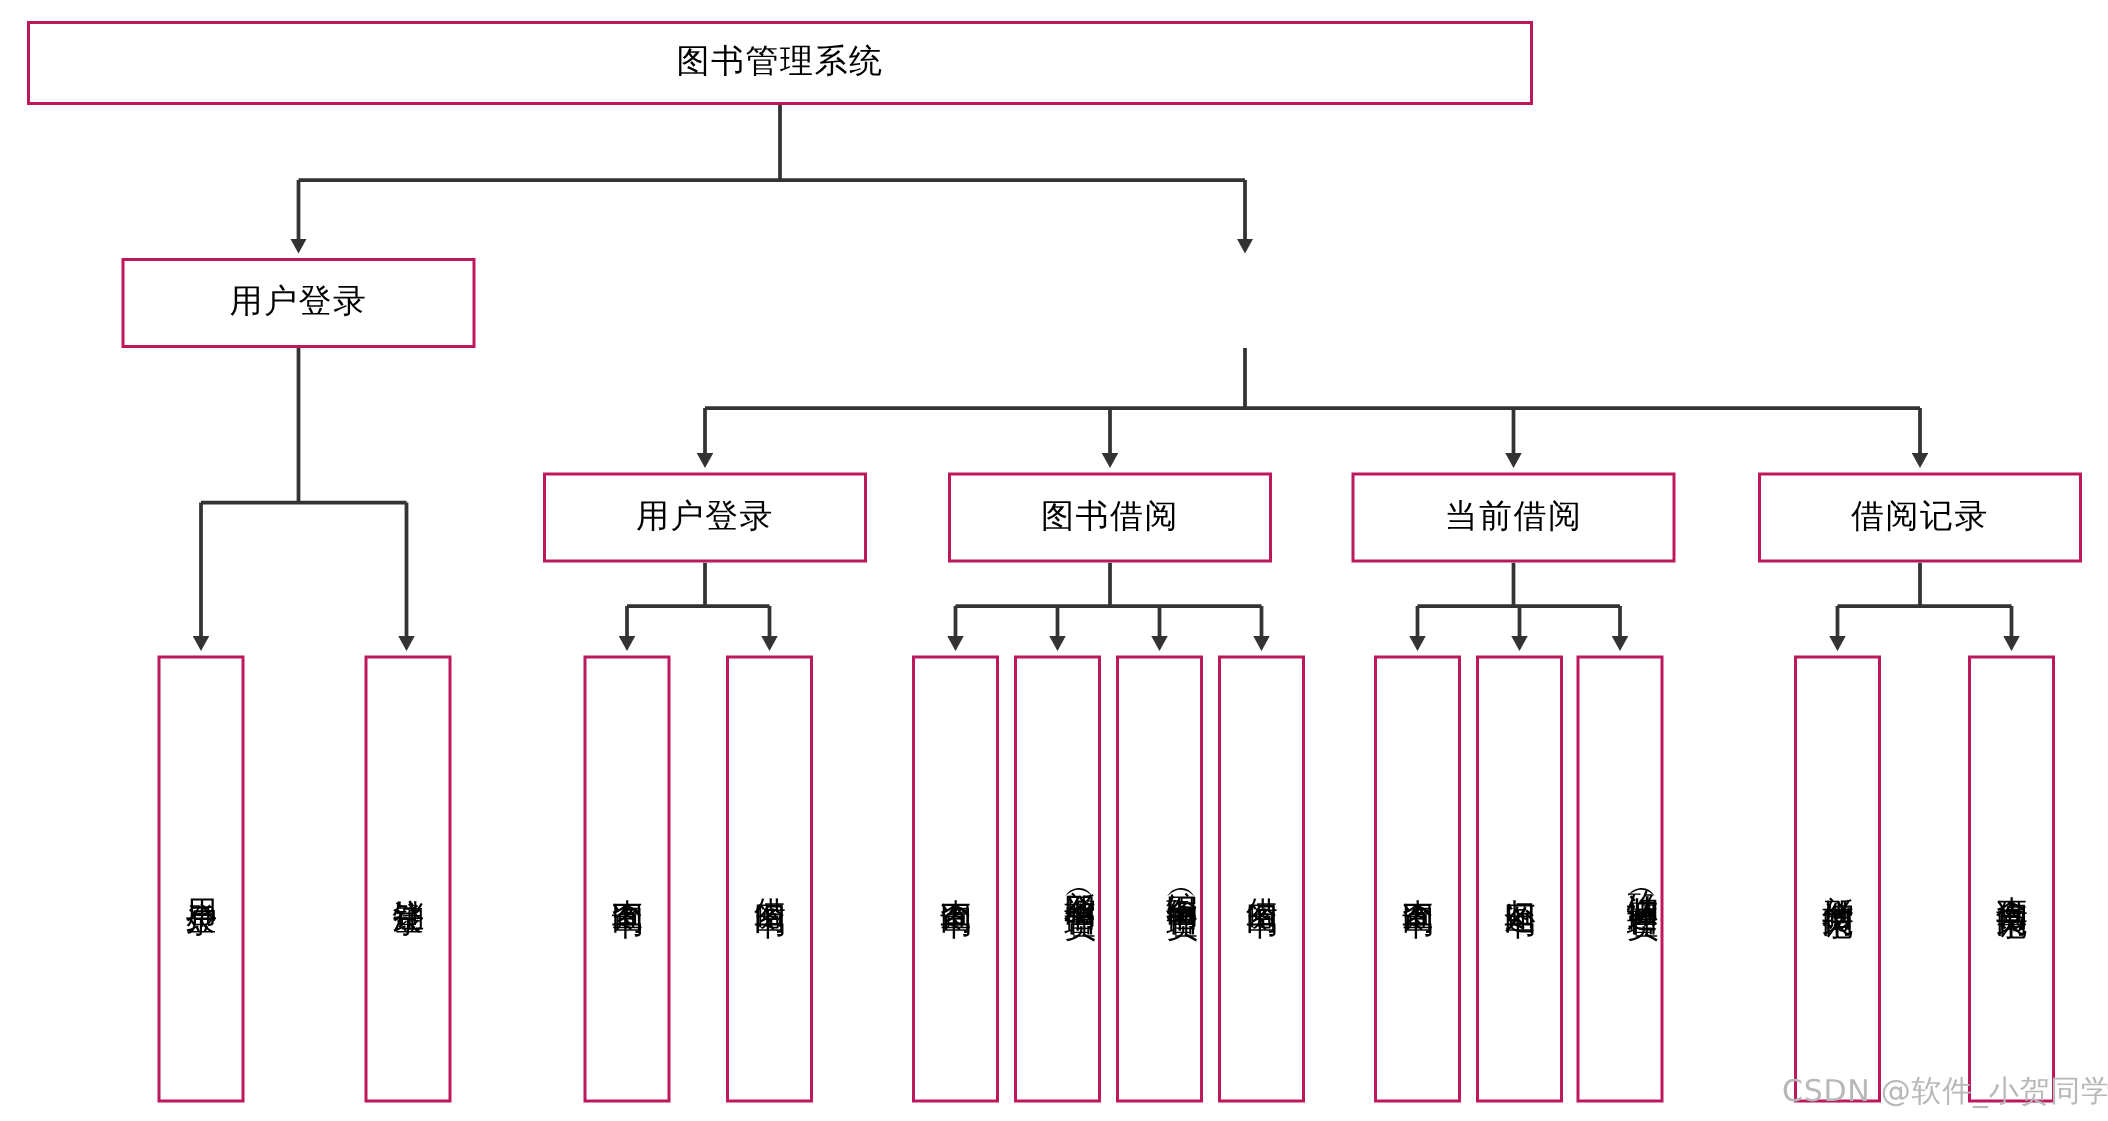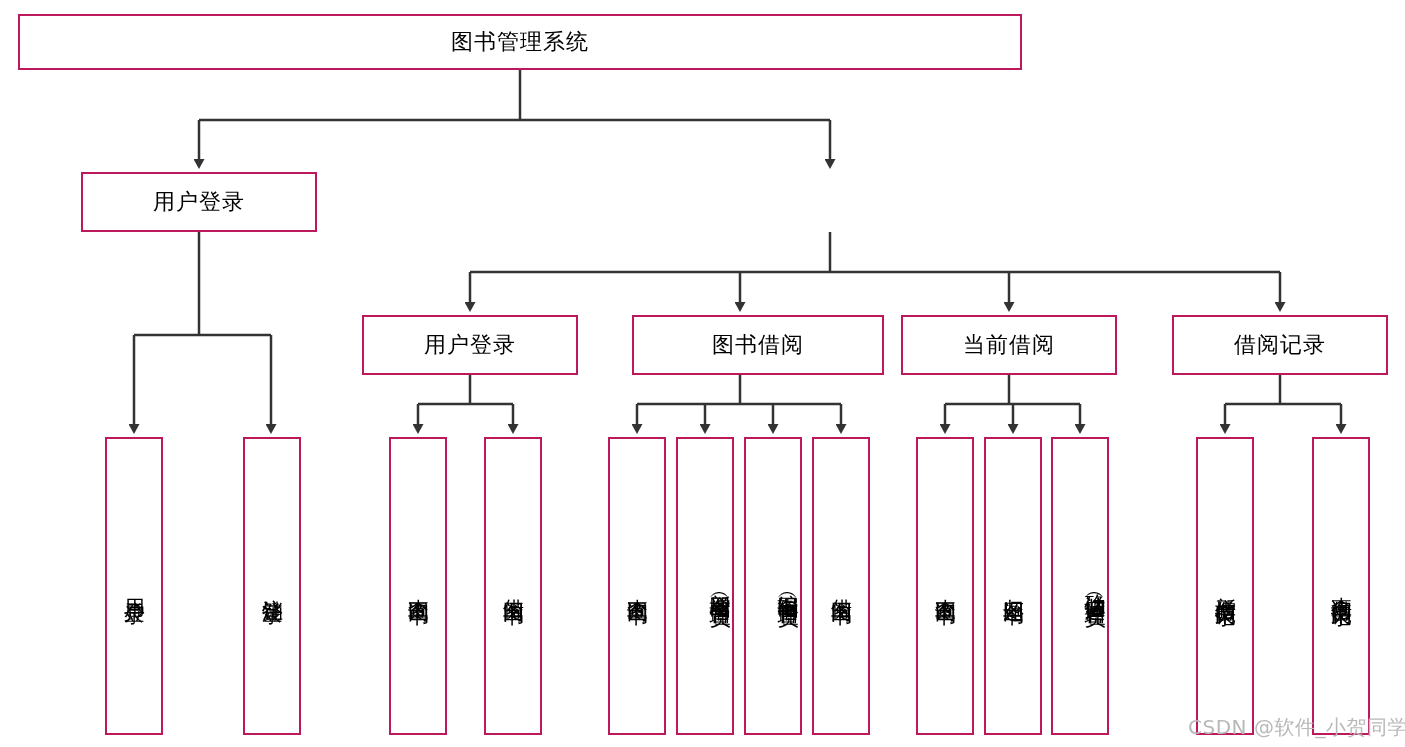--- a/index.html
+++ b/index.html
@@ -128,21 +128,21 @@
     <span class="node-label">图书管理系统</span>
   </div>
 
   <div class="node horiz" style="left:81px; top:172px; width:236px; height:60px;">
     <span class="node-label">用户登录</span>
   </div>
 
   <div class="node horiz" style="left:362px; top:315px; width:216px; height:60px;">
     <span class="node-label">用户登录</span>
   </div>
-  <div class="node horiz" style="left:632px; top:315px; width:252px; height:60px;">
+  <div class="node horiz" style="left:632px; top:315px; width:216px; height:60px;">
     <span class="node-label">图书借阅</span>
   </div>
   <div class="node horiz" style="left:901px; top:315px; width:216px; height:60px;justify-content:center;">
     <span class="node-label">当前借阅</span>
   </div>
   <div class="node horiz" style="left:1172px; top:315px; width:216px; height:60px;">
     <span class="node-label">借阅记录</span>
   </div>
 
   <div class="node vert tall" style="left:105px; top:437px; width:58px; height:298px;">

